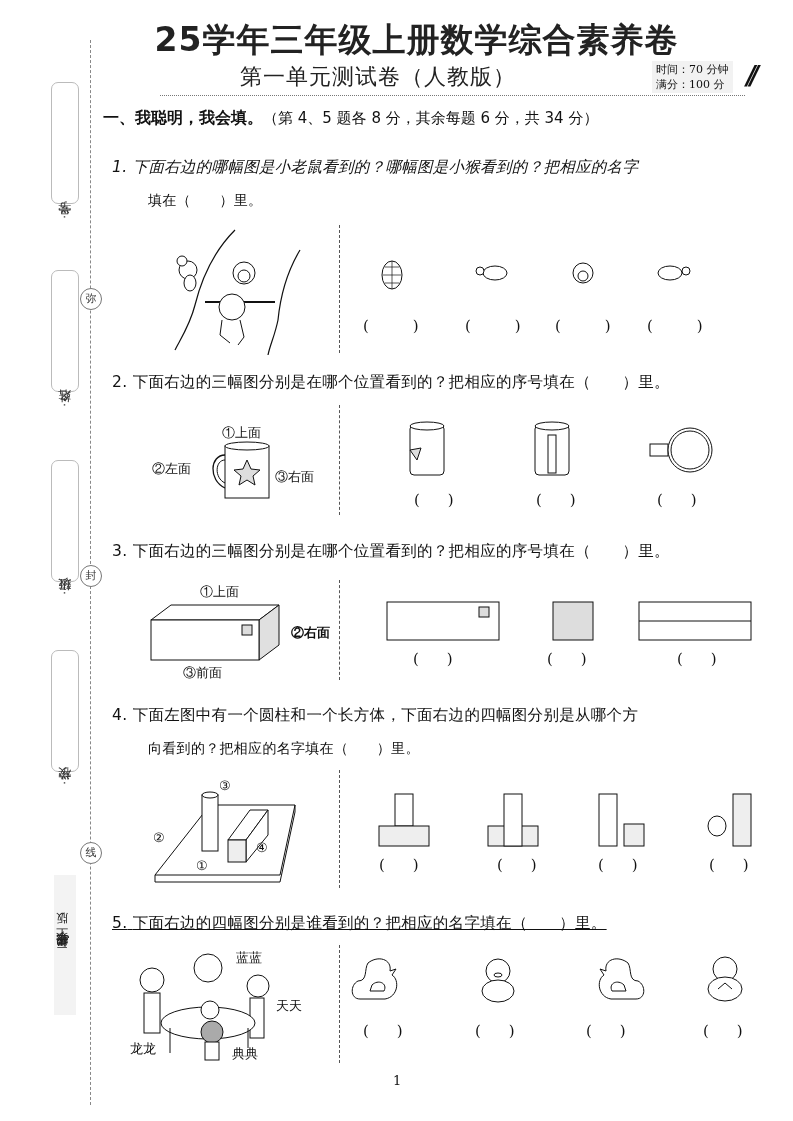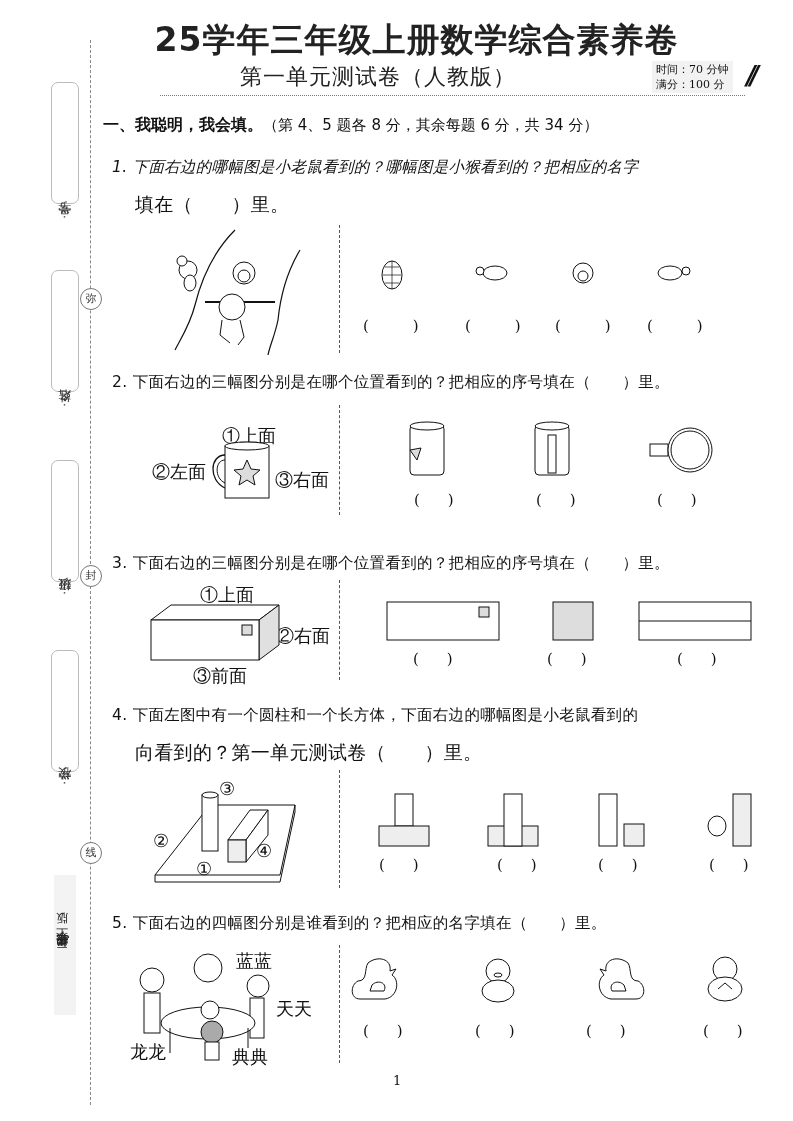--- a/index.html
+++ b/index.html
@@ -8,27 +8,27 @@
   .title{left:0;width:793px;top:18px;text-align:center;font-size:33px;font-weight:bold;letter-spacing:1px;color:#222;transform:translateX(20px);}
   .subtitle{left:240px;top:62px;font-size:22px;color:#222;letter-spacing:1px;}
   .meta{left:652px;top:61px;font-size:11px;line-height:15px;background:#f2f2f2;padding:1px 4px;font-family:"DejaVu Serif",serif;}
   .meta-slash{left:746px;top:60px;font-size:26px;font-weight:bold;transform:skewX(-10deg);letter-spacing:-6px;}
   .hr-dots{left:160px;top:95px;width:585px;border-top:1.5px dotted #777;}
   .binding-line{left:90px;top:40px;height:1065px;border-left:1.5px dashed #888;}
   .bind-box{left:51px;width:26px;height:120px;border:1px solid #bbb;border-radius:7px;}
   .bind-label{left:56px;font-size:13px;writing-mode:vertical-rl;transform:rotate(180deg);color:#333;}
   .seal{left:80px;width:20px;height:20px;border:1px solid #777;border-radius:50%;background:#fff;font-size:11px;line-height:20px;text-align:center;color:#333;}
   .grade-tag{left:54px;top:875px;width:22px;height:140px;background:#f3f3f3;font-size:12px;writing-mode:vertical-rl;transform:rotate(180deg);text-align:center;color:#222;}
-  .sec-head{left:103px;top:115px;font-size:15px;}
+  .sec-head{left:103px;top:108px;font-size:15px;}
   .sec-head b{font-size:16px;}
   .q{left:112px;font-size:15.5px;letter-spacing:0.3px;color:#111;}
-  .q2{left:135px;font-size:19px;letter-spacing:0.3px;}
+  .q2{left:148px;font-size:14px;letter-spacing:0.3px;}
   .vdash{border-left:1.5px dashed #555;width:0;}
   .paren{font-size:15px;font-family:"DejaVu Serif",serif;}
-  .lbl{font-size:18px;font-family:"DejaVu Serif",serif;}
+  .lbl{font-size:13px;font-family:"DejaVu Serif",serif;}
   .pagenum{left:393px;top:1073px;font-size:13px;font-family:"DejaVu Serif",serif;}
 </style>
 </head>
 <body>
 
 <div class="abs title">25学年三年级上册数学综合素养卷</div>
 <div class="abs subtitle">第一单元测试卷（人教版）</div>
 <div class="abs meta">
   <div>时间：70 分钟</div>
   <div>满分：100 分</div>
@@ -124,26 +124,26 @@
   <g>
       <rect x="245" y="24" width="18" height="12" fill="#fff" stroke="#111"></rect>
       <circle cx="285" cy="30" r="22" fill="#fff" stroke="#111"></circle>
       <circle cx="285" cy="30" r="19" fill="#fff" stroke="#111"></circle>
     </g>
 </svg>
 <div class="abs paren" style="left:414px;top:491px;"><span>(</span><span style="display:inline-block;width:28px"></span><span>)</span></div>
 <div class="abs paren" style="left:536px;top:491px;"><span>(</span><span style="display:inline-block;width:28px"></span><span>)</span></div>
 <div class="abs paren" style="left:657px;top:491px;"><span>(</span><span style="display:inline-block;width:28px"></span><span>)</span></div>
 
-<div class="abs q" style="top:541px;margin-top:12px;">
+<div class="abs q" style="top:541px;">
   <span>3.</span> <span>下面右边的三幅图分别是在哪个位置看到的？把相应的序号填在（　　）里。</span>
 </div>
 <div class="abs lbl" style="left:200px;top:583px;">①上面</div>
-<div class="abs lbl" style="left:276px;top:624px;">②右面</div>
-<div class="abs lbl" style="left:193px;top:664px;">③前面</div>
+<div class="abs lbl" style="left:291px;top:624px;font-weight:bold;">②右面</div>
+<div class="abs lbl" style="left:183px;top:664px;">③前面</div>
 <svg class="abs" style="left:145px;top:600px;" width="140" height="64">
   <polygon points="6,20 26,5 134,5 114,20" fill="#fff" stroke="#111"></polygon>
   <polygon points="114,20 134,5 134,45 114,60" fill="#e0e0e0" stroke="#111"></polygon>
   <rect x="6" y="20" width="108" height="40" fill="#fff" stroke="#111"></rect>
   <rect x="97" y="25" width="10" height="10" fill="#ddd" stroke="#111"></rect>
 </svg>
 <div class="abs vdash" style="left:339px;top:580px;height:100px;"></div>
 <svg class="abs" style="left:385px;top:600px;" width="370" height="42">
   <g>
       <rect x="2" y="2" width="112" height="38" fill="#fff" stroke="#111"></rect>
@@ -155,23 +155,23 @@
   <g>
       <rect x="254" y="2" width="112" height="38" fill="#fff" stroke="#111"></rect>
       <line x1="254" y1="21" x2="366" y2="21" stroke="#111"></line>
     </g>
 </svg>
 <div class="abs paren" style="left:413px;top:650px;"><span>(</span><span style="display:inline-block;width:28px"></span><span>)</span></div>
 <div class="abs paren" style="left:547px;top:650px;"><span>(</span><span style="display:inline-block;width:28px"></span><span>)</span></div>
 <div class="abs paren" style="left:677px;top:650px;"><span>(</span><span style="display:inline-block;width:28px"></span><span>)</span></div>
 
 <div class="abs q" style="top:705px;">
-  <span>4.</span> <span>下面左图中有一个圆柱和一个长方体，下面右边的哪幅图是小老鼠看到的</span>
-</div>
-<div class="abs q2" style="top:740px;">向看到的？第一单元测试卷（　　）里。</div>
+  <span>4.</span> <span>下面左图中有一个圆柱和一个长方体，下面右边的四幅图分别是从哪个方</span>
+</div>
+<div class="abs q2" style="top:740px;">向看到的？把相应的名字填在（　　）里。</div>
 <svg class="abs" style="left:150px;top:775px;" width="150" height="112">
   <polygon points="5,100 140,100 145,95 80,30 50,30" fill="none" stroke="none"></polygon>
   <polygon points="5,100 130,100 143,88 75,30" fill="#fff" stroke="none"></polygon>
   <path d="M5 100 L60 30 L145 30 L130 100 Z" fill="#fff" stroke="#111"></path>
   <path d="M5 100 L5 107 L130 107 L145 37 L145 30" fill="none" stroke="#111"></path>
   <rect x="52" y="20" width="16" height="56" fill="#fff" stroke="#111"></rect>
   <ellipse cx="60" cy="20" rx="8" ry="3" fill="#fff" stroke="#111"></ellipse>
   <polygon points="78,65 100,35 118,35 96,65" fill="#fff" stroke="#111"></polygon>
   <polygon points="96,65 118,35 118,60 96,87" fill="#fff" stroke="#111"></polygon>
   <rect x="78" y="65" width="18" height="22" fill="#eee" stroke="#111"></rect>
@@ -197,21 +197,21 @@
   <g>
       <ellipse cx="342" cy="36" rx="9" ry="10" fill="#fff" stroke="#111"></ellipse>
       <rect x="358" y="4" width="18" height="52" fill="#eee" stroke="#111"></rect>
     </g>
 </svg>
 <div class="abs paren" style="left:379px;top:856px;"><span>(</span><span style="display:inline-block;width:28px"></span><span>)</span></div>
 <div class="abs paren" style="left:497px;top:856px;"><span>(</span><span style="display:inline-block;width:28px"></span><span>)</span></div>
 <div class="abs paren" style="left:598px;top:856px;"><span>(</span><span style="display:inline-block;width:28px"></span><span>)</span></div>
 <div class="abs paren" style="left:709px;top:856px;"><span>(</span><span style="display:inline-block;width:28px"></span><span>)</span></div>
 
-<div class="abs q" style="top:913px;">
+<div class="abs q" style="top:913px;text-decoration:underline;">
   <span>5.</span> <span>下面右边的四幅图分别是谁看到的？把相应的名字填在（　　）里。</span>
 </div>
 <svg class="abs" style="left:130px;top:948px;" width="140" height="115">
   <circle cx="78" cy="20" r="14" fill="#fff" stroke="#111"></circle>
   <circle cx="22" cy="32" r="12" fill="#fff" stroke="#111"></circle>
   <rect x="14" y="45" width="16" height="40" fill="#fff" stroke="#111"></rect>
   <circle cx="128" cy="38" r="11" fill="#fff" stroke="#111"></circle>
   <rect x="120" y="50" width="14" height="40" fill="#fff" stroke="#111"></rect>
   <ellipse cx="78" cy="75" rx="47" ry="16" fill="#fff" stroke="#111"></ellipse>
   <line x1="40" y1="80" x2="40" y2="105" stroke="#111"></line>

